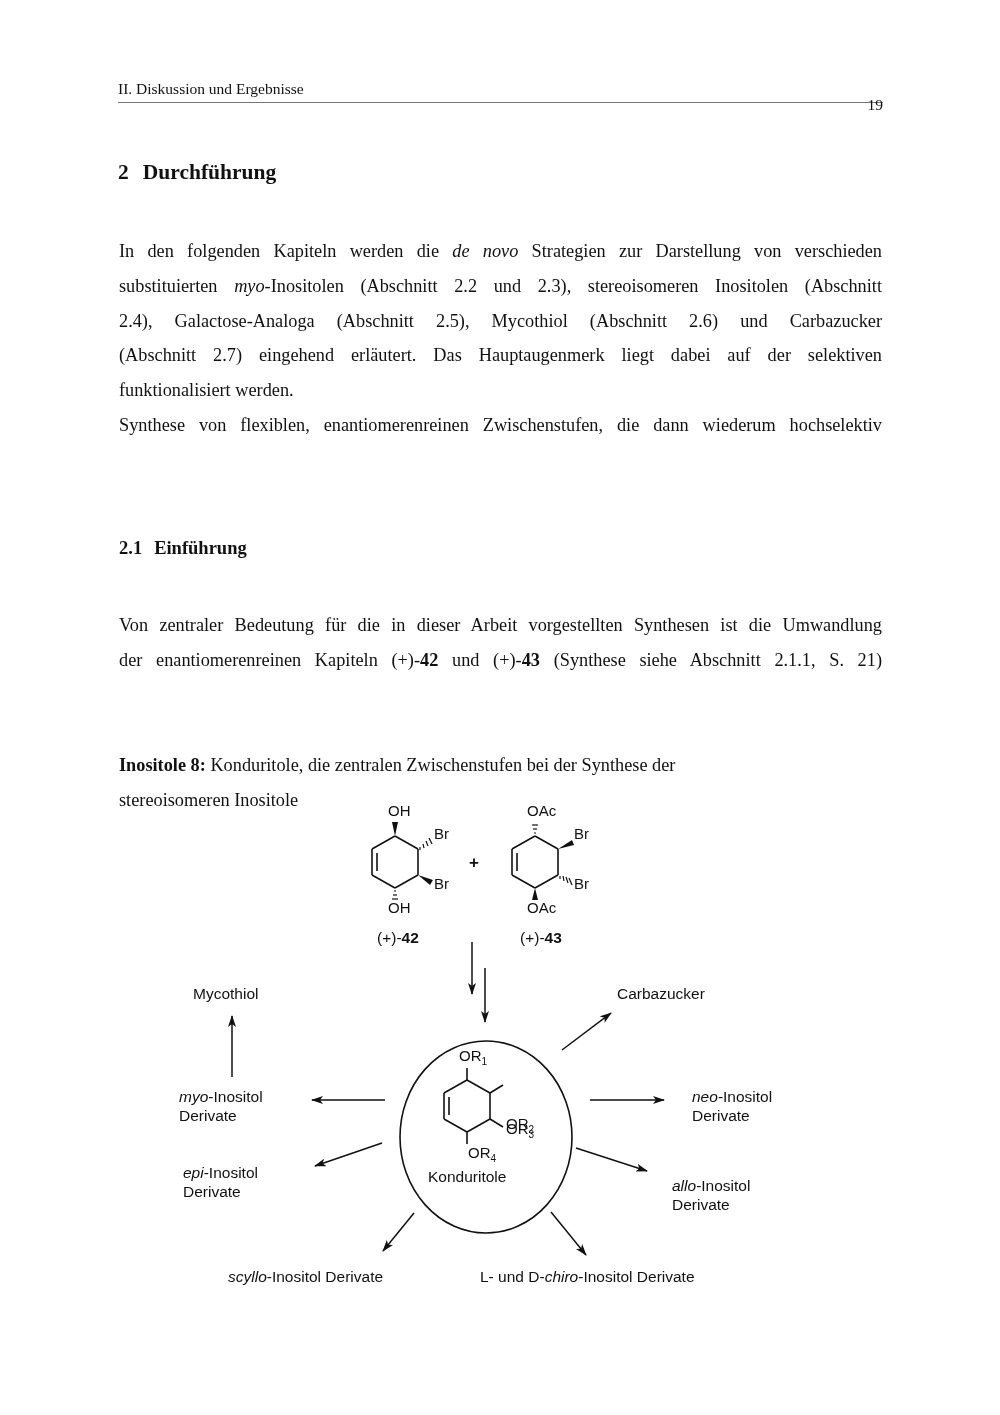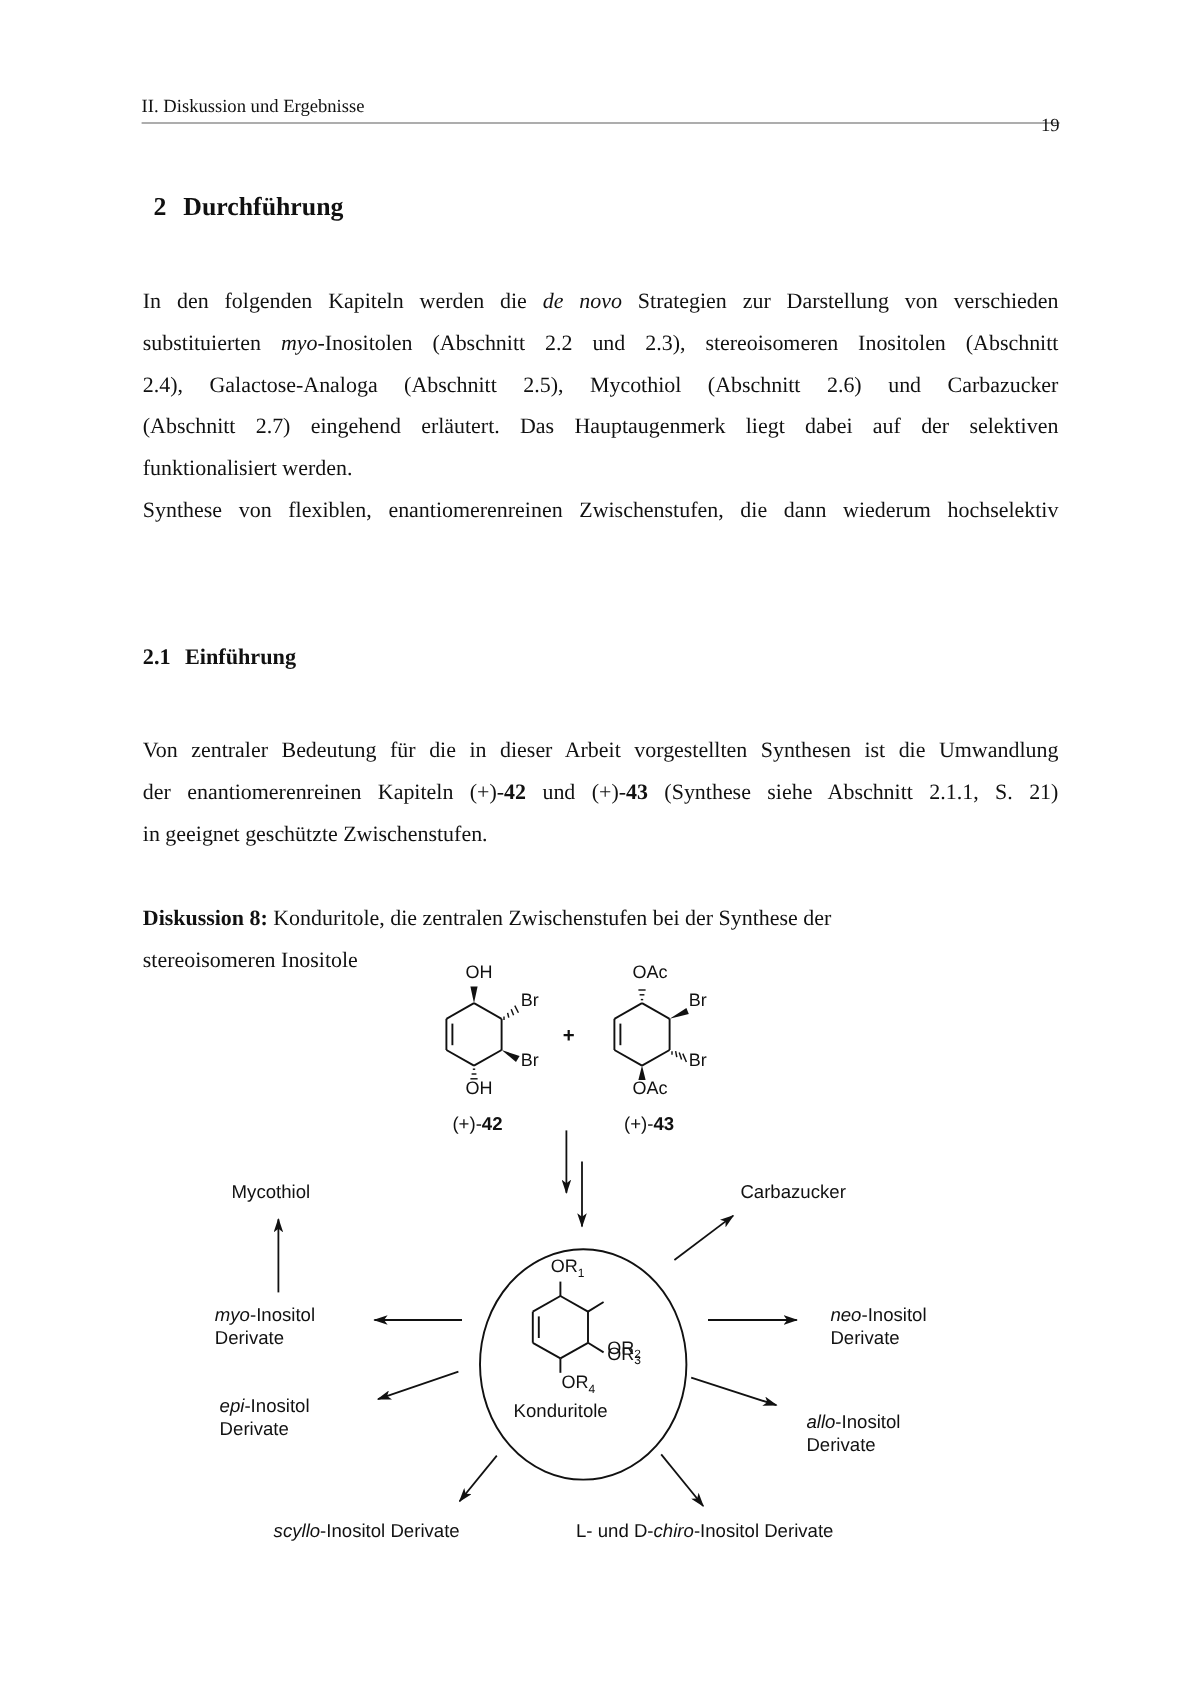--- a/index.html
+++ b/index.html
@@ -2,21 +2,21 @@
 <html><head>
 <meta charset="utf-8">
 <style>
   html, body { margin: 0; padding: 0; background: #ffffff; }
   body { width: 1000px; height: 1415px; position: relative; overflow: hidden; color: #111; }
   .serif { font-family: "Liberation Serif", "DejaVu Serif", serif; margin-top: 20px; }
   .sans { font-family: "Liberation Sans", "DejaVu Sans", sans-serif; }
   .header { position: absolute; left: 118px; top: 60px; width: 765px; height: 22px; border-bottom: 1.5px solid #777; font-size: 15.5px; }
   .header .left { position: absolute; left: 0; top: 0; }
   .header .right { position: absolute; right: 0; top: 16px; }
-  .h1 { position: absolute; left: 128px; top: 140px; font-size: 21.5px; font-weight: bold; }
+  .h1 { position: absolute; left: 118px; top: 140px; font-size: 21.5px; font-weight: bold; }
   .h1 .num { margin-right: 14px; }
   .para { position: absolute; left: 119px; width: 763px; font-size: 18.3px; line-height: 34.8px; text-align: justify; }
   .para .line { display: block; text-align-last: justify; white-space: nowrap; }
   .para .line.last { text-align-last: left; }
   .h2 { position: absolute; left: 119px; top: 518px; font-size: 18.5px; font-weight: bold; }
   .h2 .num { margin-right: 12px; }
   .caption { position: absolute; left: 119px; top: 728px; width: 700px; font-size: 18.3px; line-height: 34.8px; }
   .figure { position: absolute; left: 0; top: 790px; width: 1000px; height: 520px; }
   .figure svg { position: absolute; left: 0; top: 0; }
   .lbl { position: absolute; font-size: 15.5px; line-height: 19px; white-space: nowrap; }
@@ -46,25 +46,24 @@
   <span class="line"><span>Synthese von flexiblen, enantiomerenreinen Zwischenstufen, die dann wiederum hochselektiv</span></span>
 </div>
 
 <div class="h2 serif">
   <span class="num">2.1</span><span>Einführung</span>
 </div>
 
 <div class="para serif" style="top:588px;">
   <span class="line"><span>Von zentraler Bedeutung für die in dieser Arbeit vorgestellten Synthesen ist die Umwandlung</span></span>
   <span class="line"><span>der enantiomerenreinen Kapiteln (+)-</span><b>42</b><span> und (+)-</span><b>43</b><span> (Synthese siehe Abschnitt 2.1.1, S. 21)</span></span>
-  <span class="line last"><span>in geeignet geschützte Zwischenstufen.</span></span>
 </div>
 
 <div class="caption serif">
-  <b>Diskussion 8:</b><span> Konduritole, die zentralen Zwischenstufen bei der Synthese der</span><br>
+  <b>Inositole 8:</b><span> Konduritole, die zentralen Zwischenstufen bei der Synthese der</span><br>
   <span>stereoisomeren Inositole</span>
 </div>
 
 <div class="figure sans">
   <svg width="1000" height="520" viewBox="0 790 1000 520">
     <defs>
       <marker id="ah" viewBox="0 0 12 8" refX="11" refY="4" markerWidth="12" markerHeight="8" orient="auto" markerUnits="userSpaceOnUse">
         <path d="M0,0 L12,4 L0,8 L3,4 Z" fill="#111"></path>
       </marker>
     </defs>

